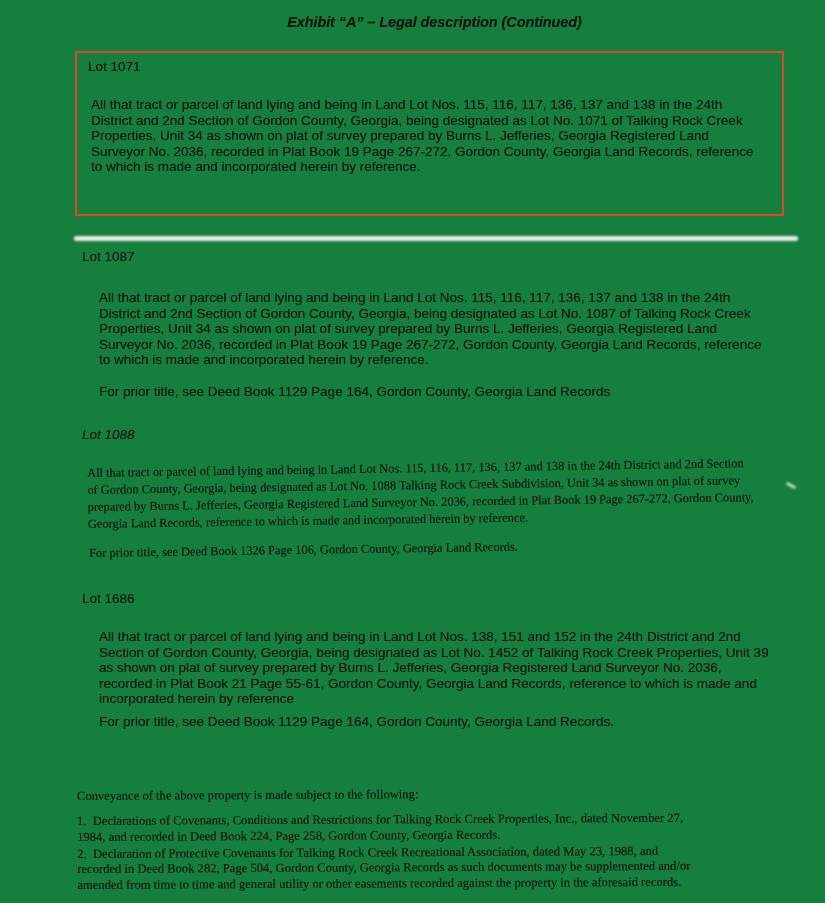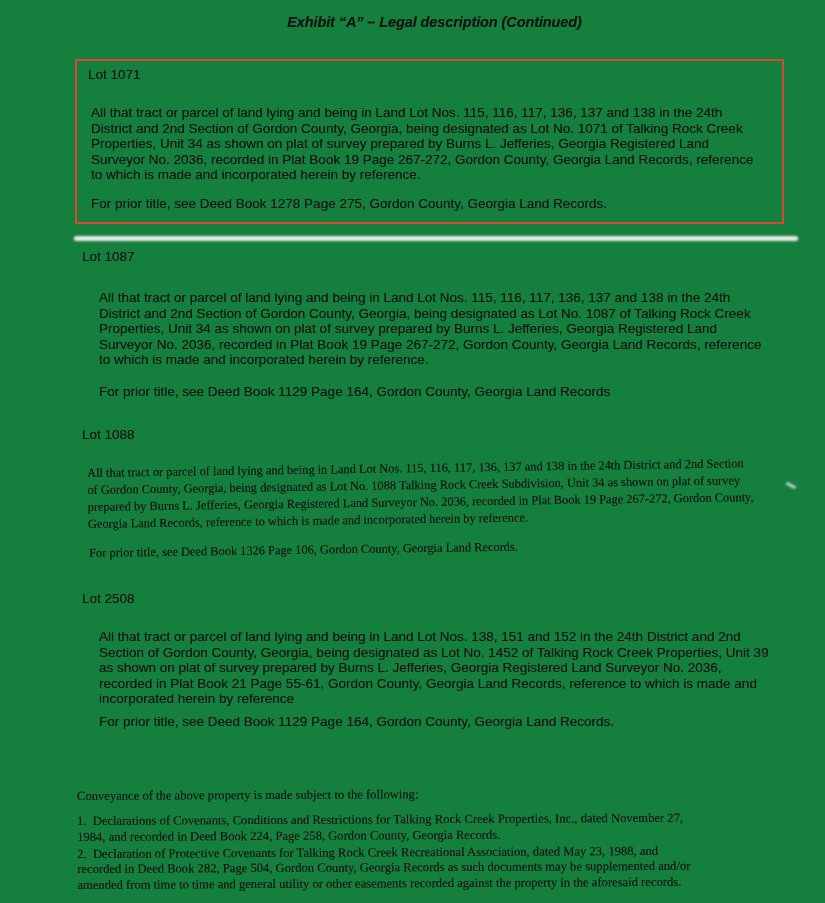--- a/index.html
+++ b/index.html
@@ -15,21 +15,21 @@
   .title{
     top:14px; left:0; width:100%; text-align:center;
     transform:translateX(22px);
     font-weight:700; font-style:italic; font-size:14.5px; letter-spacing:-0.1px;
   }
   .sans-body{ font-size:13.5px; line-height:15.6px; }
   .lot-label{ font-size:13.5px; }
   .serif-body{ font-family:"Liberation Serif", serif; font-size:12.4px; line-height:17px; }
   .serif-foot{ font-family:"Liberation Serif", serif; font-size:12.6px; line-height:15.8px; }
   .hl-box{
-    left:75px; top:59px; width:709px; height:165px;
+    left:75px; top:51px; width:709px; height:165px;
     border:2px solid var(--red); box-sizing:border-box;
   }
   .smudge{
     left:74px; top:236px; width:724px; height:5px;
     background:#e9e9e9; filter:blur(1px); border-radius:2px;
   }
   .speck{
     left:786px; top:484px; width:10px; height:3px;
     background:#cccccc; filter:blur(1px); transform:rotate(28deg);
   }
@@ -44,48 +44,47 @@
 
   <div class="abs title scan">Exhibit “A” – Legal description (Continued)</div>
 
   <div class="abs hl-box">
     <div class="abs lot-label scan" style="left:11px; top:6px;">Lot 1071</div>
     <div class="abs sans-body pre scan" style="left:14px; top:44px; width:688px;">All that tract or parcel of land lying and being in Land Lot Nos. 115, 116, 117, 136, 137 and 138 in the 24th
 District and 2nd Section of Gordon County, Georgia, being designated as Lot No. 1071 of Talking Rock Creek
 Properties, Unit 34 as shown on plat of survey prepared by Burns L. Jefferies, Georgia Registered Land
 Surveyor No. 2036, recorded in Plat Book 19 Page 267-272, Gordon County, Georgia Land Records, reference
 to which is made and incorporated herein by reference.</div>
-    <div class="abs sans-body scan" style="left:14px; top:135px; width:688px;">For prior title, see Deed Book 1278 Page 275, Gordon County, Georgia Land Records.</div>
   </div>
 
   <div class="abs smudge"></div>
 
   <div>
     <div class="abs lot-label scan" style="left:82px; top:249px;text-align:center;">Lot 1087</div>
     <div class="abs sans-body pre scan" style="left:99px; top:290px; width:700px;">All that tract or parcel of land lying and being in Land Lot Nos. 115, 116, 117, 136, 137 and 138 in the 24th
 District and 2nd Section of Gordon County, Georgia, being designated as Lot No. 1087 of Talking Rock Creek
 Properties, Unit 34 as shown on plat of survey prepared by Burns L. Jefferies, Georgia Registered Land
 Surveyor No. 2036, recorded in Plat Book 19 Page 267-272, Gordon County, Georgia Land Records, reference
 to which is made and incorporated herein by reference.</div>
     <div class="abs sans-body scan" style="left:99px; top:384px; width:700px;">For prior title, see Deed Book 1129 Page 164, Gordon County, Georgia Land Records</div>
   </div>
 
   <div>
-    <div class="abs lot-label scan" style="left:82px; top:427px;">Lot 1088</div>
+    <div class="abs lot-label scan" style="left:82px; top:427px;font-style:italic;">Lot 1088</div>
     <div class="abs serif-body pre scan tilt88" style="left:87px; top:465px; width:716px;">All that tract or parcel of land lying and being in Land Lot Nos. 115, 116, 117, 136, 137 and 138 in the 24th District and 2nd Section
 of Gordon County, Georgia, being designated as Lot No. 1088 Talking Rock Creek Subdivision, Unit 34 as shown on plat of survey
 prepared by Burns L. Jefferies, Georgia Registered Land Surveyor No. 2036, recorded in Plat Book 19 Page 267-272, Gordon County,
 Georgia Land Records, reference to which is made and incorporated herein by reference.</div>
     <div class="abs serif-body scan tilt88" style="left:89px; top:545px; width:700px;">For prior title, see Deed Book 1326 Page 106, Gordon County, Georgia Land Records.</div>
   </div>
 
   <div class="abs speck"></div>
 
   <div>
-    <div class="abs lot-label scan" style="left:82px; top:591px;">Lot 2508</div>
+    <div class="abs lot-label scan" style="left:82px; top:591px;">Lot 1686</div>
     <div class="abs sans-body pre scan" style="left:99px; top:629px; width:700px;">All that tract or parcel of land lying and being in Land Lot Nos. 138, 151 and 152 in the 24th District and 2nd
 Section of Gordon County, Georgia, being designated as Lot No. 1452 of Talking Rock Creek Properties, Unit 39
 as shown on plat of survey prepared by Burns L. Jefferies, Georgia Registered Land Surveyor No. 2036,
 recorded in Plat Book 21 Page 55-61, Gordon County, Georgia Land Records, reference to which is made and
 incorporated herein by reference</div>
     <div class="abs sans-body scan" style="left:99px; top:714px; width:700px;">For prior title, see Deed Book 1129 Page 164, Gordon County, Georgia Land Records.</div>
   </div>
 
   <div>
     <div class="abs serif-foot scan tiltfoot" style="left:77px; top:789px; width:706px;">Conveyance of the above property is made subject to the following:</div>

